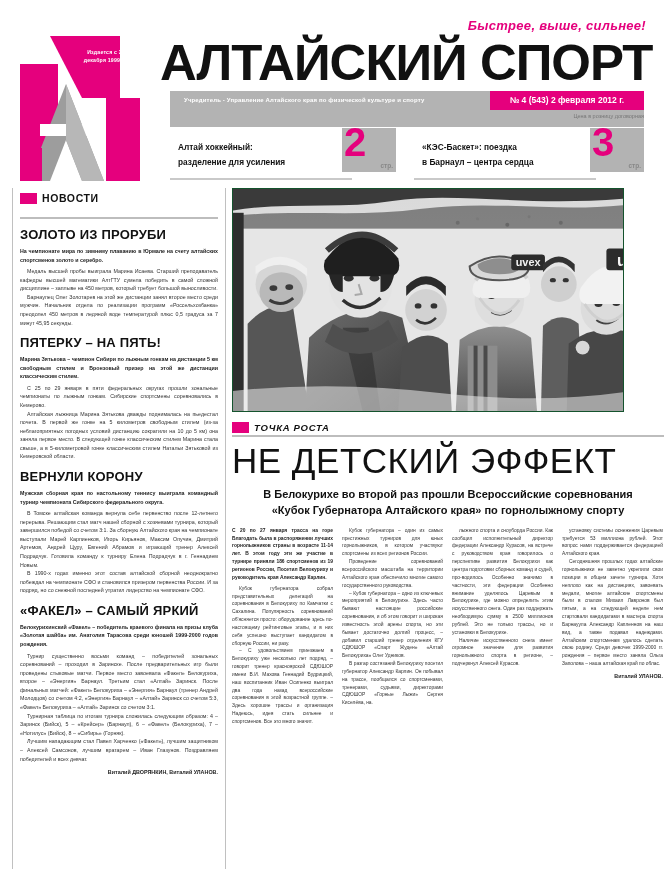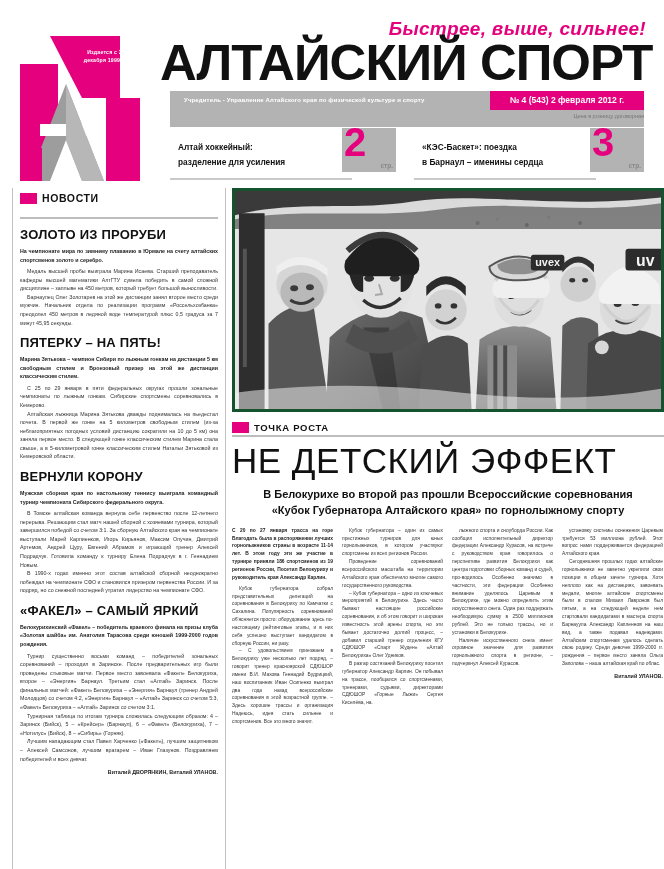--- a/index.html
+++ b/index.html
@@ -8,21 +8,21 @@
     font-family:"Liberation Sans","DejaVu Sans",sans-serif;
     color:#111;
     position:relative;
   }
   .page{position:relative;width:664px;height:869px;background:#fff;}
 
   
   .masthead{position:relative;height:186px;}
   .slogan{
     position:absolute;right:18px;top:18px;
-    font-style:italic;font-weight:bold;font-size:19px;
+    font-style:italic;font-weight:bold;font-size:13px;
     color:#e5007d;letter-spacing:.3px;white-space:nowrap;
   }
   .logo{
     position:absolute;left:20px;top:36px;width:120px;height:145px;
   }
   .logo svg{display:block;}
   .logo-est{
     position:absolute;left:57px;top:12px;width:55px;
     font-size:5.2px;font-weight:bold;color:#ffffff;line-height:1.55;
     text-align:center;letter-spacing:.2px;
@@ -108,26 +108,26 @@
     font-size:5.3px;color:#333;text-align:justify;line-height:1.62;
     margin:0;text-indent:7px;
   }
   .byline{
     font-size:5.4px;font-weight:bold;color:#222;text-align:right;
     margin-top:6px;
   }
 
   
   .photo-wrap{
-    position:relative;width:432px;height:224px;border:3px solid #14532d;
+    position:relative;width:392px;height:224px;border:1px solid #14532d;
     box-sizing:border-box;overflow:hidden;background:#8e8e8e;
   }
   .photo-wrap svg{display:block;width:100%;height:100%;}
 
-  .main-kicker{display:flex;align-items:center;gap:5px;margin:10px 0 2px 0;}
+  .main-kicker{display:flex;align-items:center;gap:5px;margin:10px 0 2px 0;font-style:italic;}
   .main-kicker .kicker-sq{width:17px;height:11px;}
   .main-kicker .kicker-label{font-size:9.5px;letter-spacing:.7px;}
   .main-kicker-rule{height:2px;background:#bdbdbd;margin-bottom:6px;}
 
   .main-title{
     font-size:35px;font-weight:normal;color:#111;
     letter-spacing:.5px;line-height:1.05;margin:2px 8px 6px 0;
     white-space:nowrap;
   }
   .main-sub{
@@ -191,21 +191,21 @@
         <div class="teaser-num">
           <span class="teaser-digit">2</span>
           <span class="teaser-str">стр.</span>
         </div>
         <div class="teaser-rule"></div>
       </div>
 
       <div class="teaser t2">
         <div class="teaser-text">
           <span>«КЭС-Баскет»: поездка</span><br>
-          <span>в Барнаул –  именины сердца</span>
+          <span>в Барнаул –  центра сердца</span>
         </div>
         <div class="teaser-num">
           <span class="teaser-digit">3</span>
           <span class="teaser-str">стр.</span>
         </div>
         <div class="teaser-rule"></div>
       </div>
 
     </div>
   </div>

